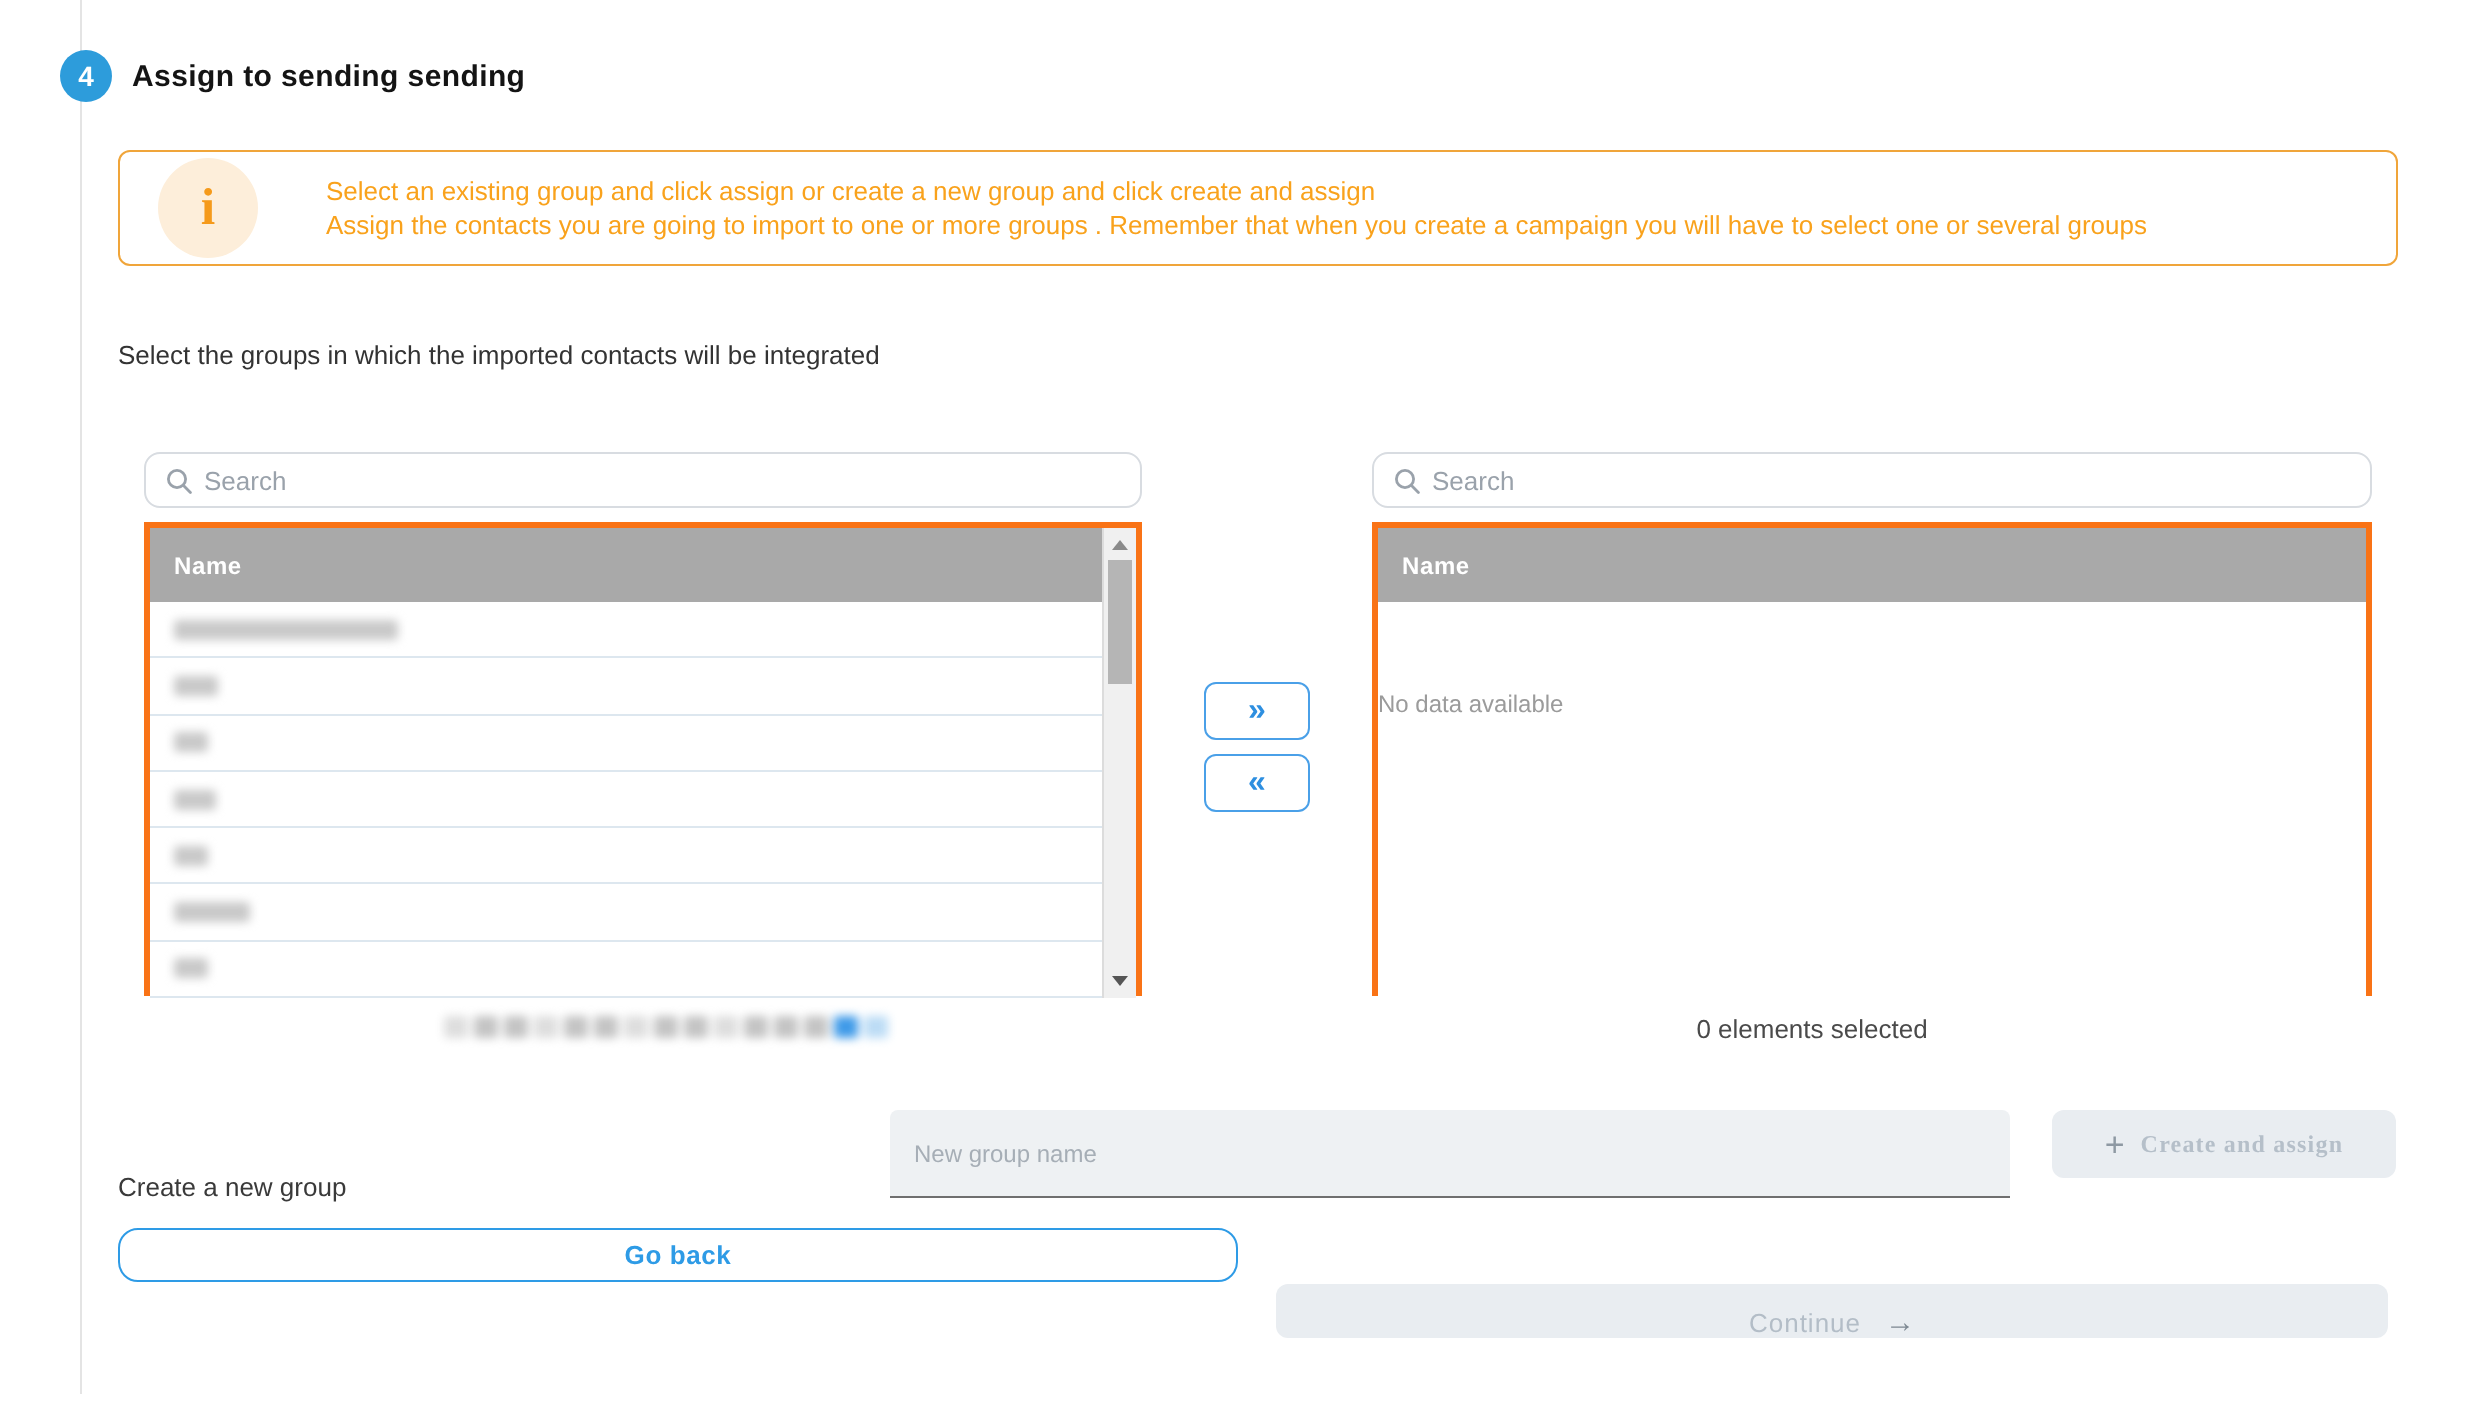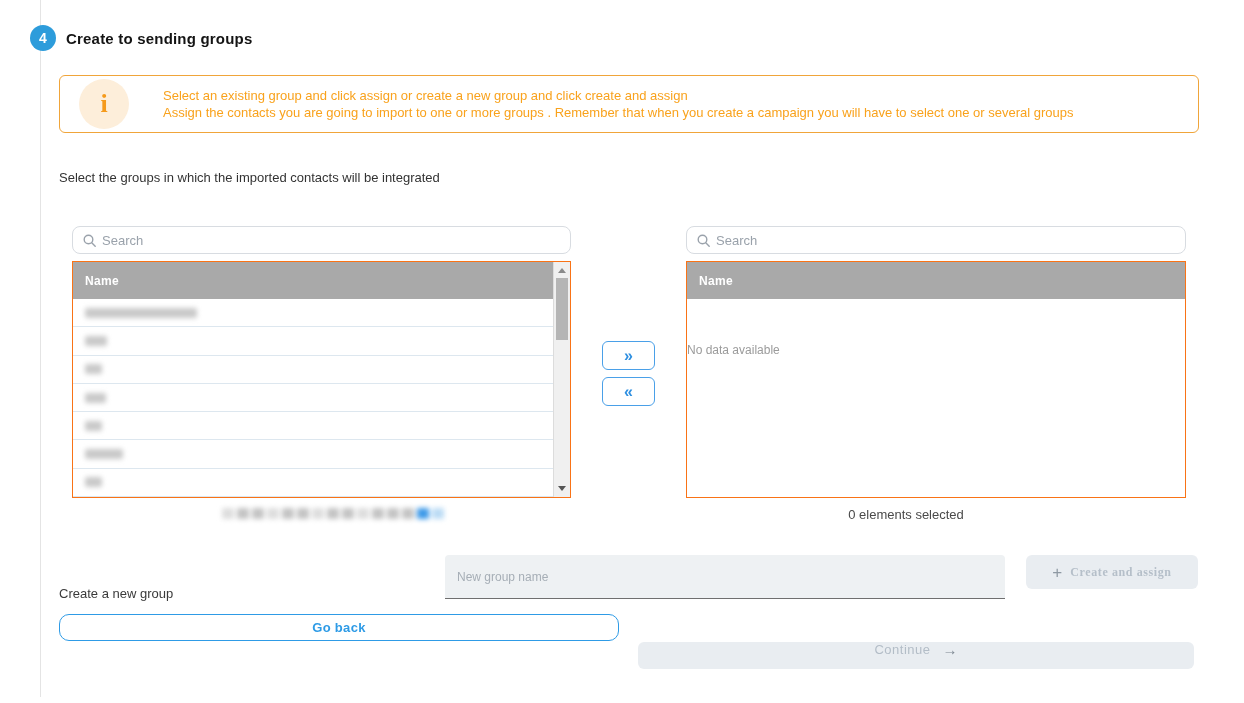--- a/index.html
+++ b/index.html
@@ -91,21 +91,21 @@
     font-size: 13px;
     color: #555;
     margin-left: 6px;
     width: 90%;
   }
   .search-box input::placeholder { color: #9aa2ab; }
   .dual-table {
     position: absolute;
     top: 261px;
     height: 237px;
-    border: 1px solid #f97316;
+    border: 3px solid #f97316;
     background: #fff;
   }
   .dual-table.left { left: 72px; width: 499px; }
   .dual-table.right { left: 686px; width: 500px; }
   .table-header {
     height: 37px;
     background: #a9a9a9;
     color: #fff;
     font-size: 12px; font-weight: bold;
     letter-spacing: 0.3px;
@@ -246,42 +246,42 @@
     letter-spacing: 0.3px;
     cursor: pointer;
   }
   .continue-btn {
     position: absolute;
     left: 638px; top: 642px;
     width: 556px; height: 27px;
     background: #e9edf1;
     border: none;
     border-radius: 6px;
-    display: flex; align-items: flex-start; justify-content: center;
+    display: flex; align-items: flex-end; justify-content: center;
     gap: 12px;
     cursor: pointer;
   }
   .continue-btn .lbl {
     font-size: 13px;
     letter-spacing: 0.5px;
     color: #b3bdc7;
   }
   .continue-btn .arrow { font-size: 15px; color: #7e8993; line-height: 1; }
 </style>
 </head>
 <body>
 
 <div class="page">
 
   <div class="stepper-line"></div>
 
   <div class="step-circle">
     <span>4</span>
   </div>
-  <div class="step-title">Create to sending groups</div>
+  <div class="step-title">Assign to sending sending</div>
 
   <div class="info-banner">
     <div class="info-icon-circle">
       <span class="info-i">i</span>
     </div>
     <div class="info-text">
       <div>Select an existing group and click assign or create a new group and click create and assign</div>
       <div>Assign the contacts you are going to import to one or more groups . Remember that when you create a campaign you will have to select one or several groups</div>
     </div>
   </div>

